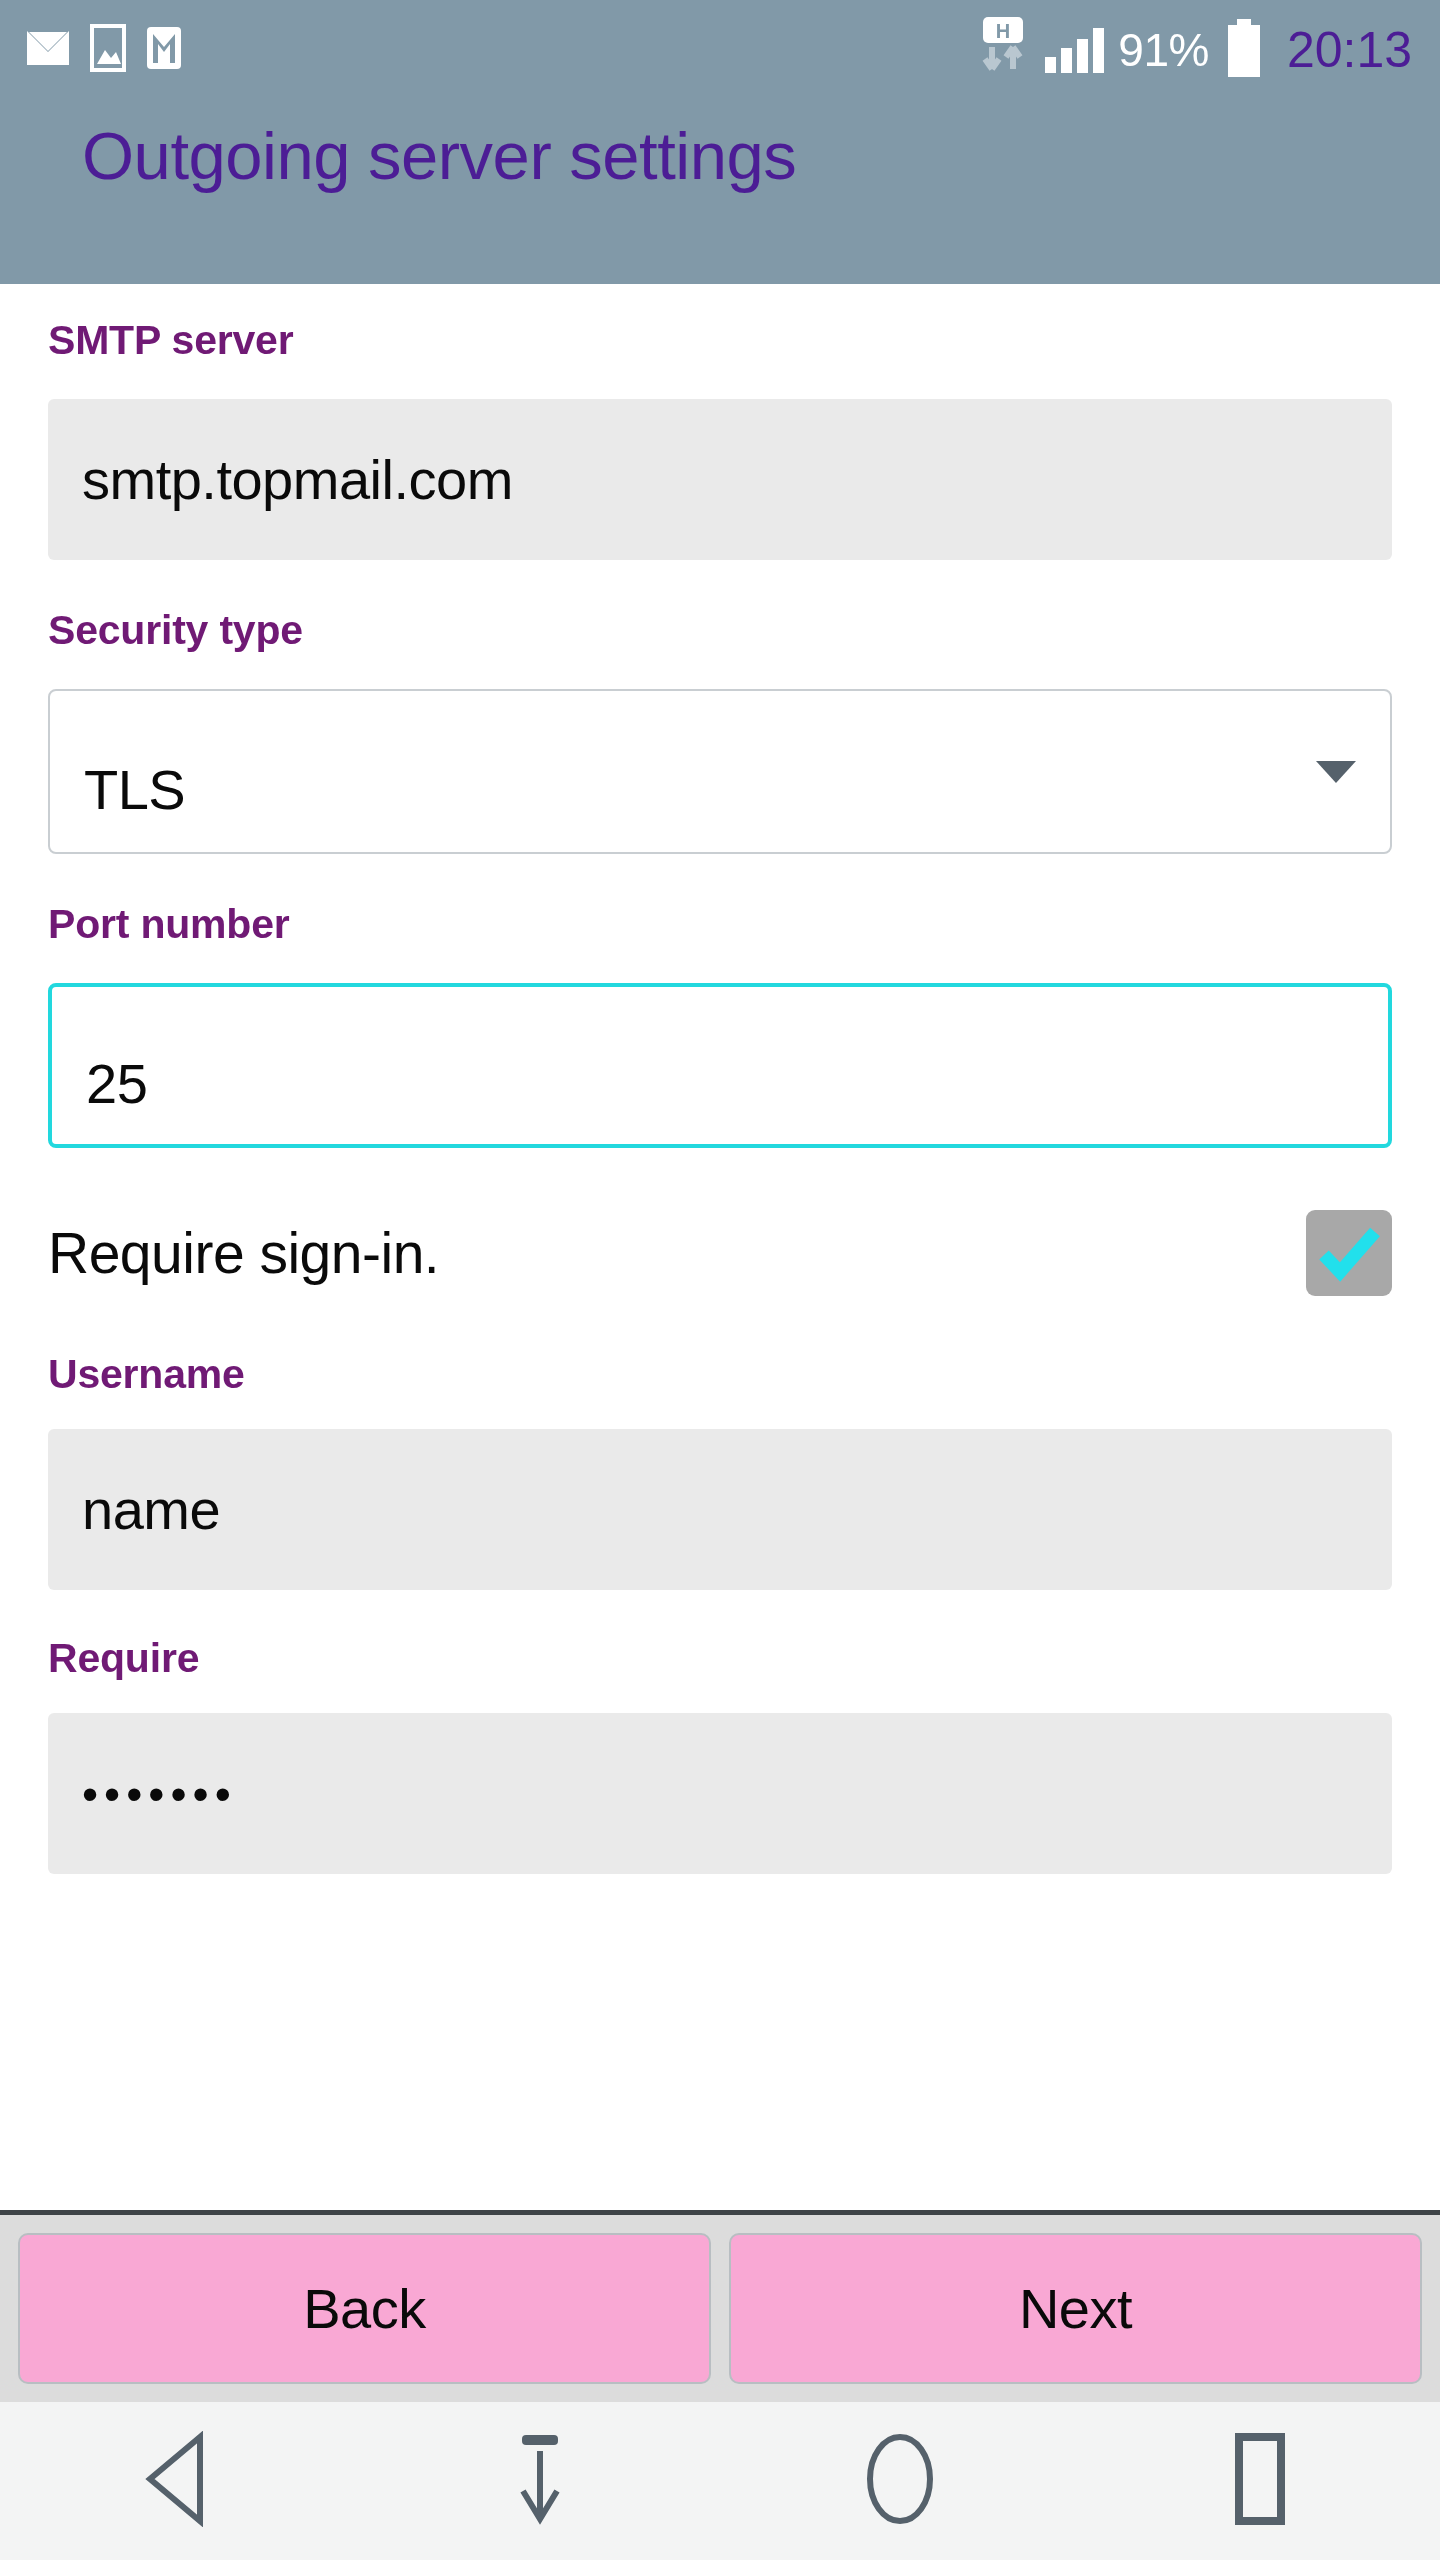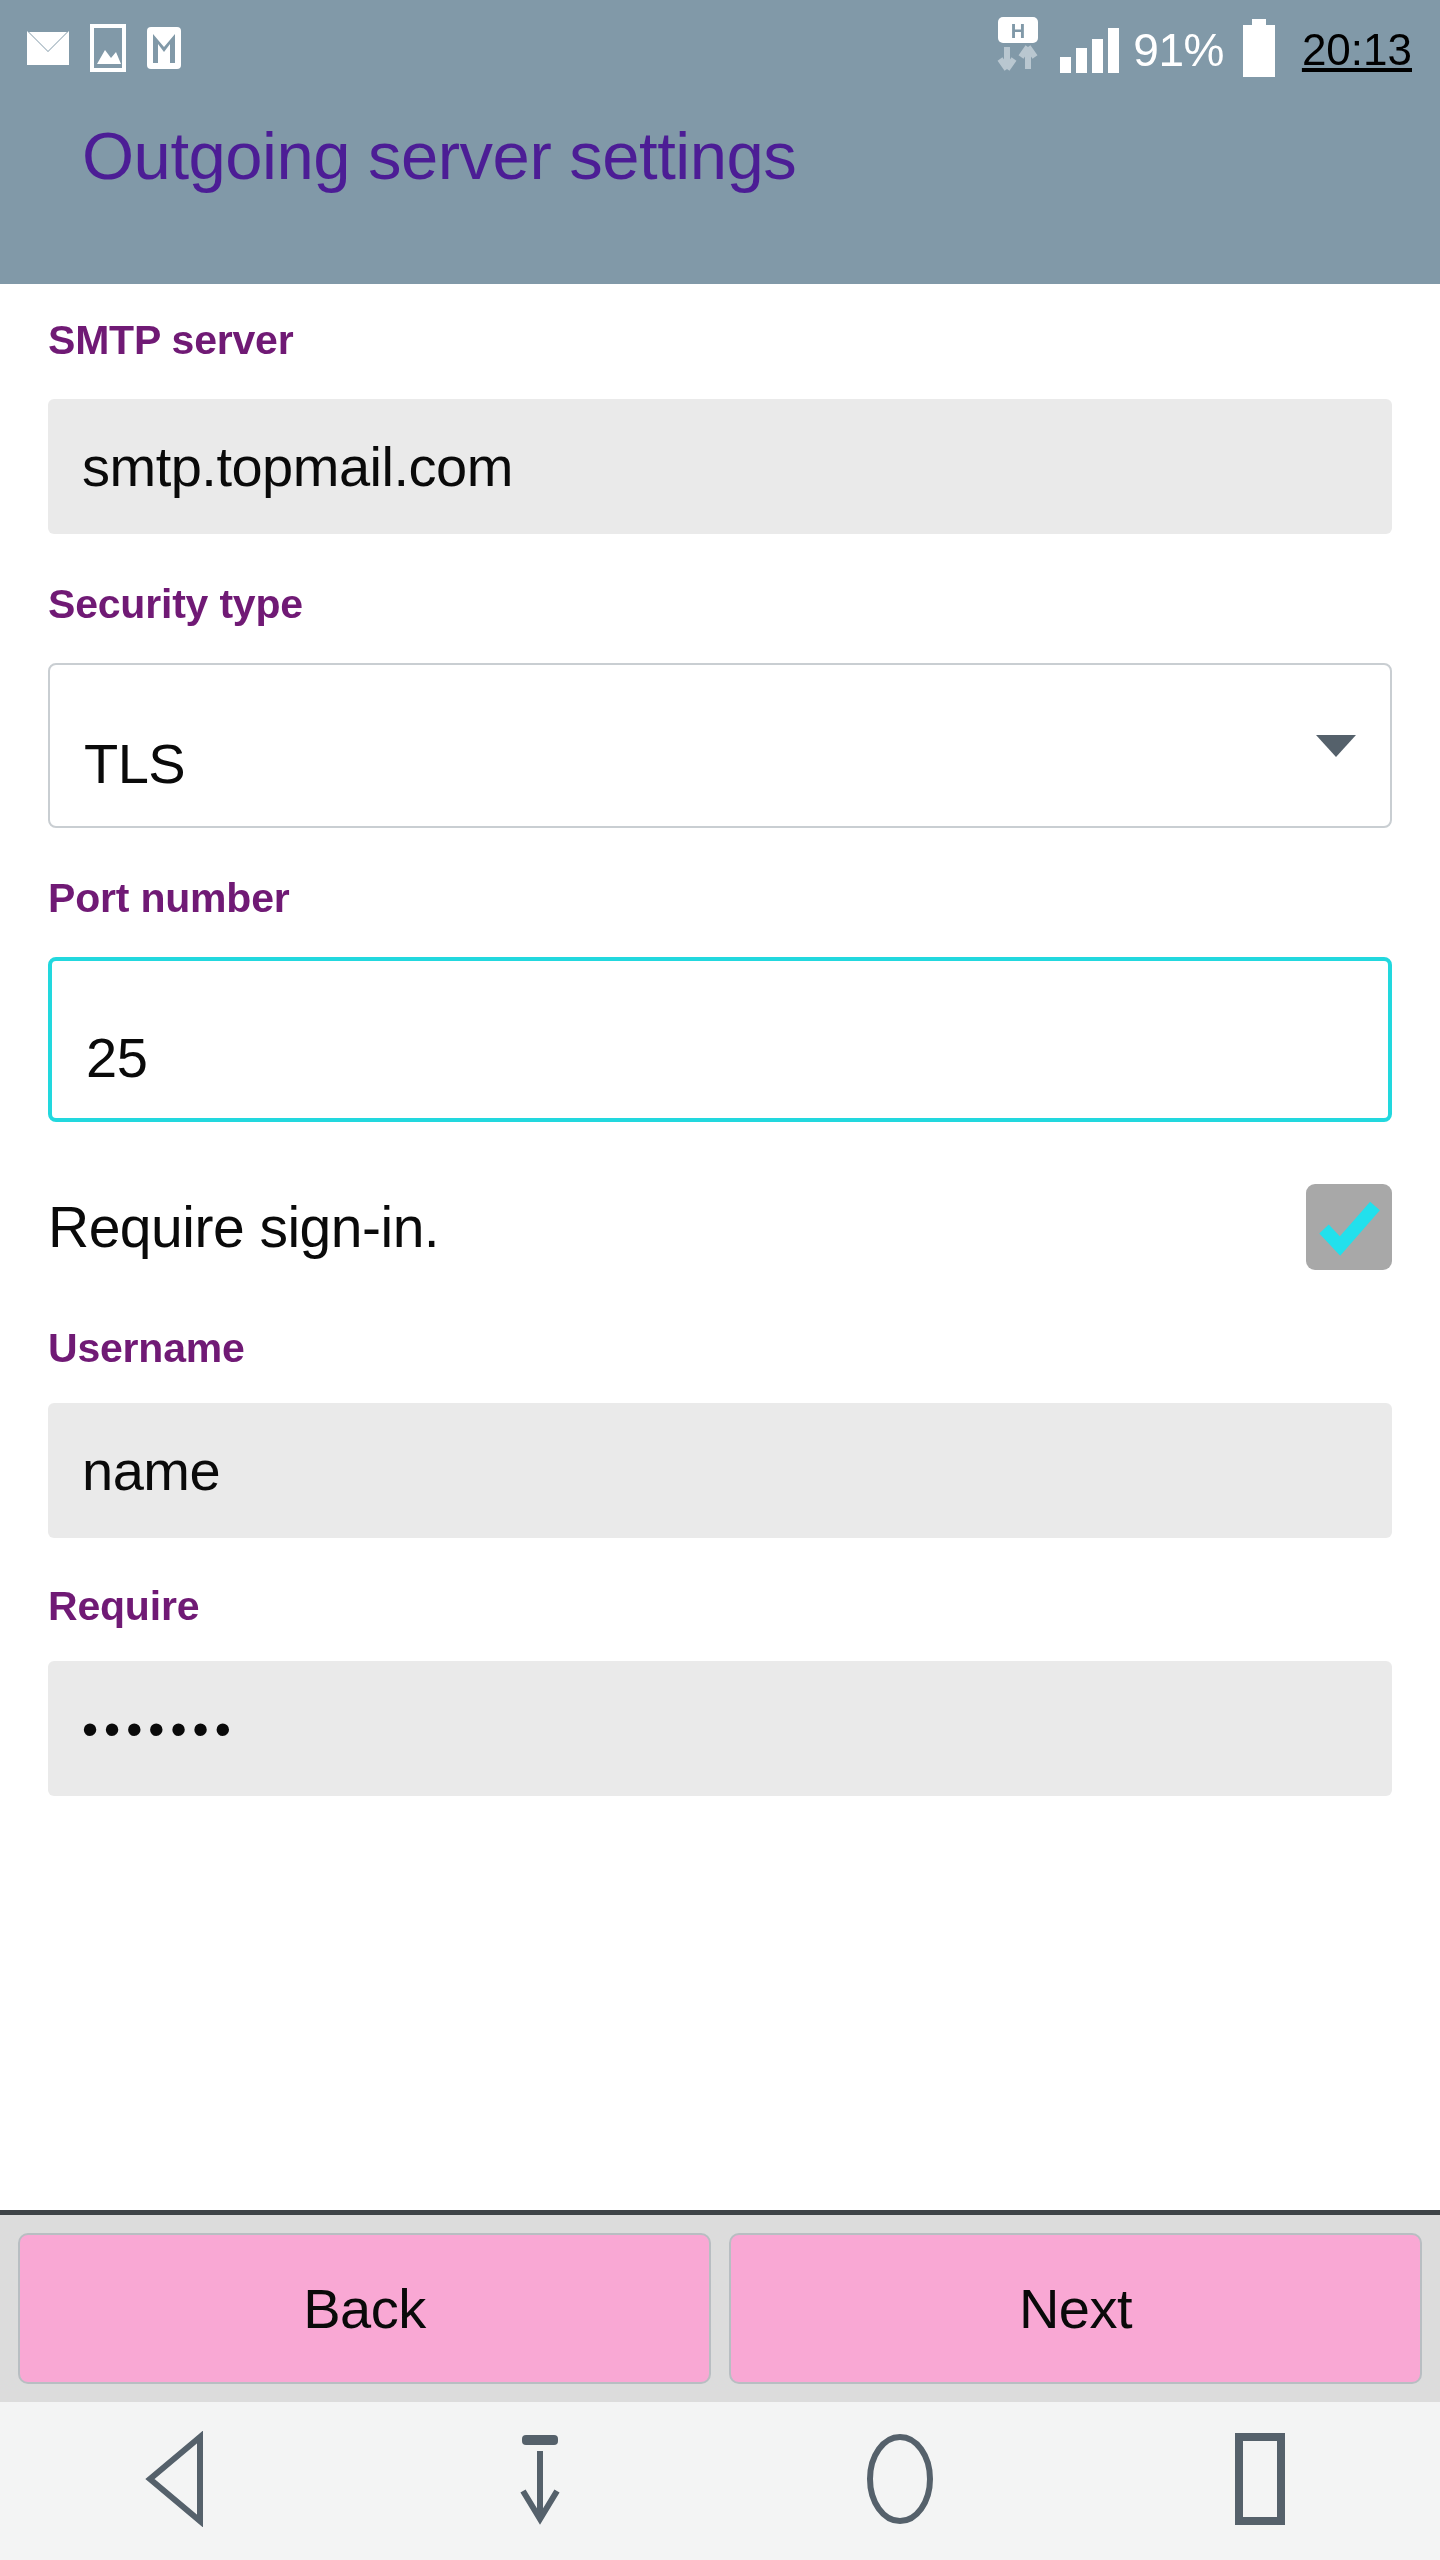--- a/index.html
+++ b/index.html
@@ -41,26 +41,25 @@
     align-items: center;
     gap: 14px;
   }
   .status-pct {
     color: #ffffff;
     font-size: 46px;
     letter-spacing: -0.5px;
     line-height: 1;
   }
   .status-clock {
-    color: #000000;
-    font-size: 44px;
+    color: #4c1d95;
+    font-size: 50px;
     letter-spacing: 0px;
     line-height: 1;
     margin-left: 8px;
-    text-decoration: underline;
   }
   .sig-bars {
     display: flex;
     align-items: flex-end;
     gap: 5px;
     height: 46px;
   }
   .sig-bars i { display:block; width: 11px; background: #ffffff; }
   .sig-bars i:nth-child(1){ height: 16px; }
   .sig-bars i:nth-child(2){ height: 25px; }
@@ -98,21 +97,21 @@
     font-size: 41px;
     font-weight: bold;
     line-height: 1;
     letter-spacing: -0.2px;
   }
 
   .group { width: 100%; }
 
   .input-filled {
     width: 100%;
-    height: 135px;
+    height: 161px;
     background: #eaeaea;
     border-radius: 6px;
     display: flex;
     align-items: center;
     padding: 0 34px;
   }
   .input-filled .val {
     font-size: 56px;
     color: #0a0a0a;
     line-height: 1;

